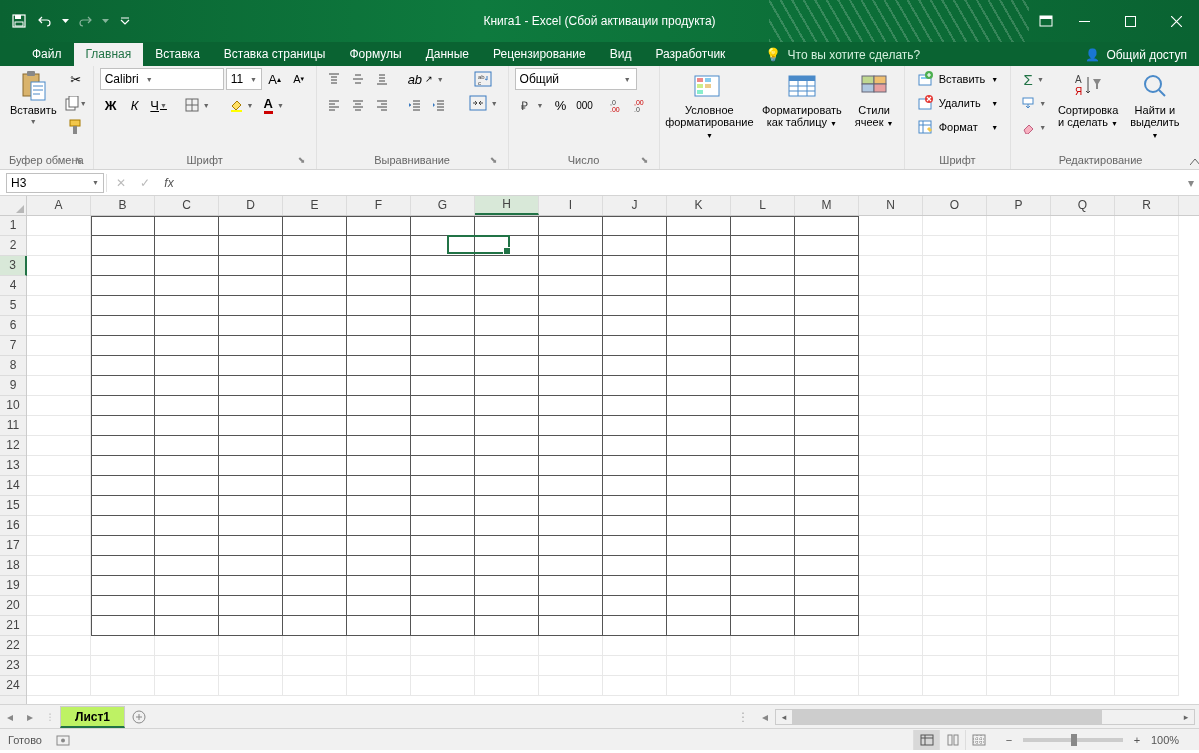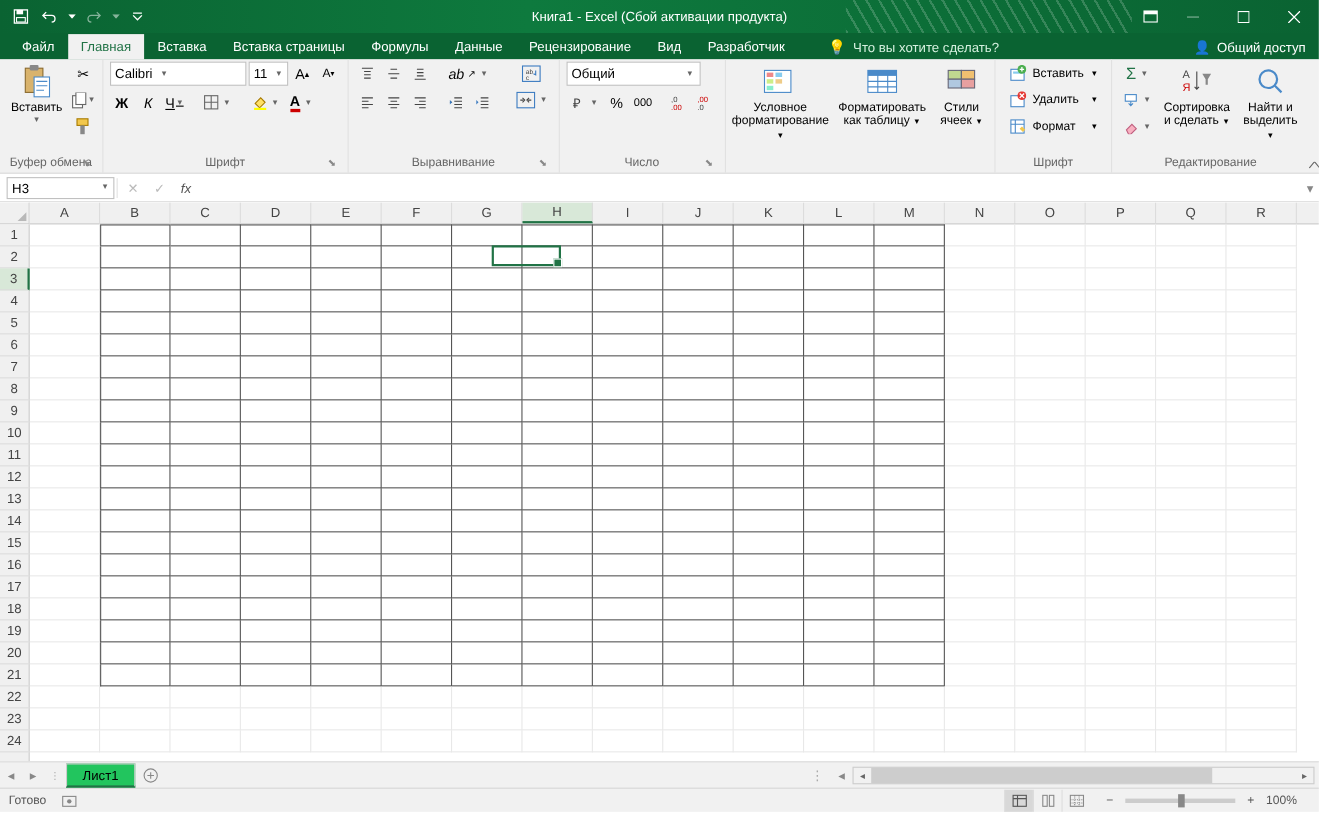--- a/index.html
+++ b/index.html
@@ -1,29 +1,29 @@
 <!DOCTYPE html>
 <html><head>
 <meta charset="utf-8">
 <style>
 * { box-sizing: border-box; margin: 0; padding: 0; font-family: 'Segoe UI', Tahoma, sans-serif; }
 body { width: 1199px; height: 753px; overflow: hidden; background: #fff; font-size: 12px; }
 
 
-.titlebar { height: 30px; background: linear-gradient(90deg, #0a6332, #0e7a3e 40%, #0a6332); display: flex; align-items: center; color: #fff; position: relative; }
+.titlebar { height: 42px; background: linear-gradient(90deg, #0a6332, #0e7a3e 40%, #0a6332); display: flex; align-items: center; color: #fff; position: relative; }
 .titlebar .pattern { position:absolute; right:170px; top:0; bottom:0; width:260px; opacity:.18; background: repeating-linear-gradient(60deg, #fff 0 2px, transparent 2px 10px); pointer-events:none;}
 .qat { display: flex; align-items: center; gap: 4px; padding-left: 8px; }
 .qat .icon { width: 22px; height: 22px; display: flex; align-items: center; justify-content: center; cursor: pointer; }
 .title-center { position: absolute; left: 50%; transform: translateX(-50%); font-size: 12px; white-space: nowrap; }
 .winbtns { margin-left: auto; display: flex; }
 .winbtns .btn { width: 46px; height: 30px; display: flex; align-items: center; justify-content: center; cursor: pointer; }
 .ribbon-display-opts { width: 30px; display:flex; align-items:center; justify-content:center; cursor:pointer;}
 
 
-.tabs { height: 24px; background: #0a6332; display: flex; align-items: flex-end; color: #fff; padding-left: 8px; }
+.tabs { height: 24px; background: #0a6332; display: flex; align-items: flex-end; color: #fff; padding-left: 20px; }
 .tab { padding: 4px 12px 5px; font-size: 12px; cursor: pointer; }
 .tab.file { background: transparent; }
 .tab.active { background: #f1f1f1; color: #217346; }
 .tellme { margin-left: 20px; display:flex; align-items:center; gap:6px; color:#d4f0de; font-size:12px; padding:4px 8px; cursor:text;}
 .tellme .bulb { font-size:13px;}
 .share { margin-left:auto; padding:4px 12px; display:flex; align-items:center; gap:6px; cursor:pointer; color:#fff;}
 
 
 .ribbon { height: 104px; background: #f1f1f1; border-bottom: 1px solid #d4d4d4; display: flex; }
 .group { border-right: 1px solid #e1e1e1; display: flex; flex-direction: column; padding: 2px 6px 0; }
@@ -68,21 +68,21 @@
 .cell{width:64px; height:20px; border-right:1px solid #e8e8e8; border-bottom:1px solid #e8e8e8; flex-shrink:0; font-size:12px;}
 .cell.bordered{border-right:1px solid #555; border-bottom:1px solid #555;}
 .cell.border-top{border-top:1px solid #555;}
 .cell.border-left{border-left:1px solid #555;}
 .active-cell{position:absolute; border:2px solid #217346; pointer-events:none;}
 .active-cell::after{content:''; position:absolute; right:-3px; bottom:-3px; width:6px; height:6px; background:#217346; border:1px solid #fff;}
 
 
 .sheettabs{height:24px; border-top:1px solid #d4d4d4; display:flex; align-items:center; background:#f1f1f1;}
 .navbtn{width:20px; height:22px; display:flex; align-items:center; justify-content:center; color:#888; cursor:pointer;}
-.sheettab{height:22px; padding:0 14px; display:flex; align-items:center; font-size:12px; background:#22c55e; border:1px solid #ccc; border-bottom:2px solid #217346; cursor:pointer; margin-top:1px;}
+.sheettab{height:22px; padding:0 14px; display:flex; align-items:center; font-size:12px; background:#bef264; border:1px solid #ccc; border-bottom:2px solid #217346; cursor:pointer; margin-top:1px;font-weight:bold;}
 .newsheet{width:28px; display:flex; align-items:center; justify-content:center; cursor:pointer; color:#666;}
 .hsplit{margin-left:auto; color:#aaa; padding:0 6px;}
 .hscroll{width:420px; height:16px; background:#f1f1f1; border:1px solid #ccc; display:flex; align-items:center; margin-right:4px;}
 .hscroll .arr{width:16px; text-align:center; font-size:9px; color:#666; cursor:pointer;}
 .hscroll .track{flex:1; position:relative; height:100%;}
 .hscroll .thumb{position:absolute; left:0; top:0; bottom:0; width:310px; background:#cdcdcd;}
 
 
 .status{height:22px; background:#f1f1f1; border-top:1px solid #d4d4d4; display:flex; align-items:center; font-size:11px; color:#555; padding:0 8px;}
 .status .views{margin-left:auto; display:flex;}

